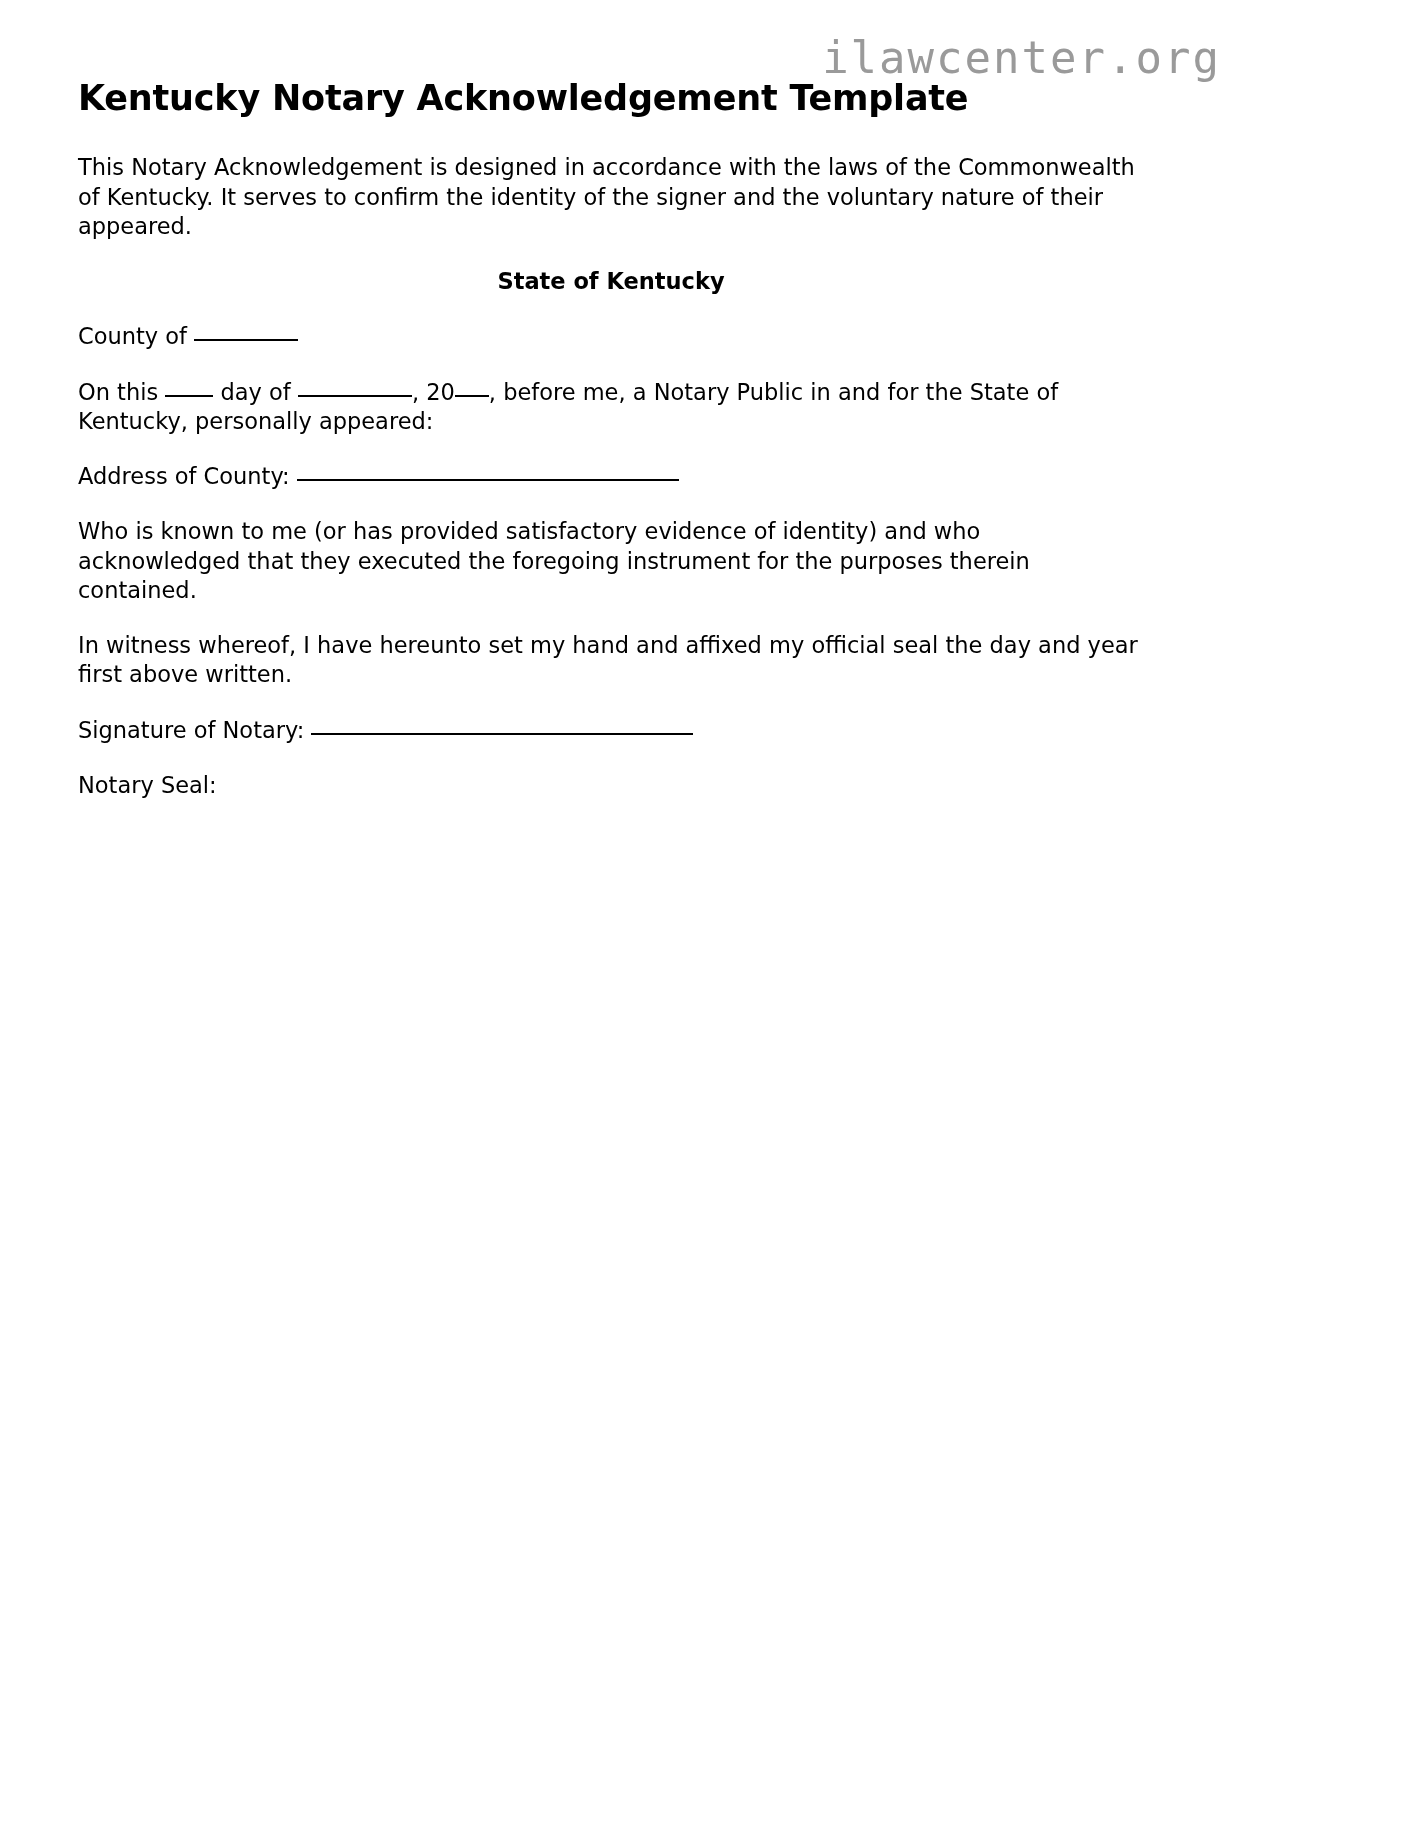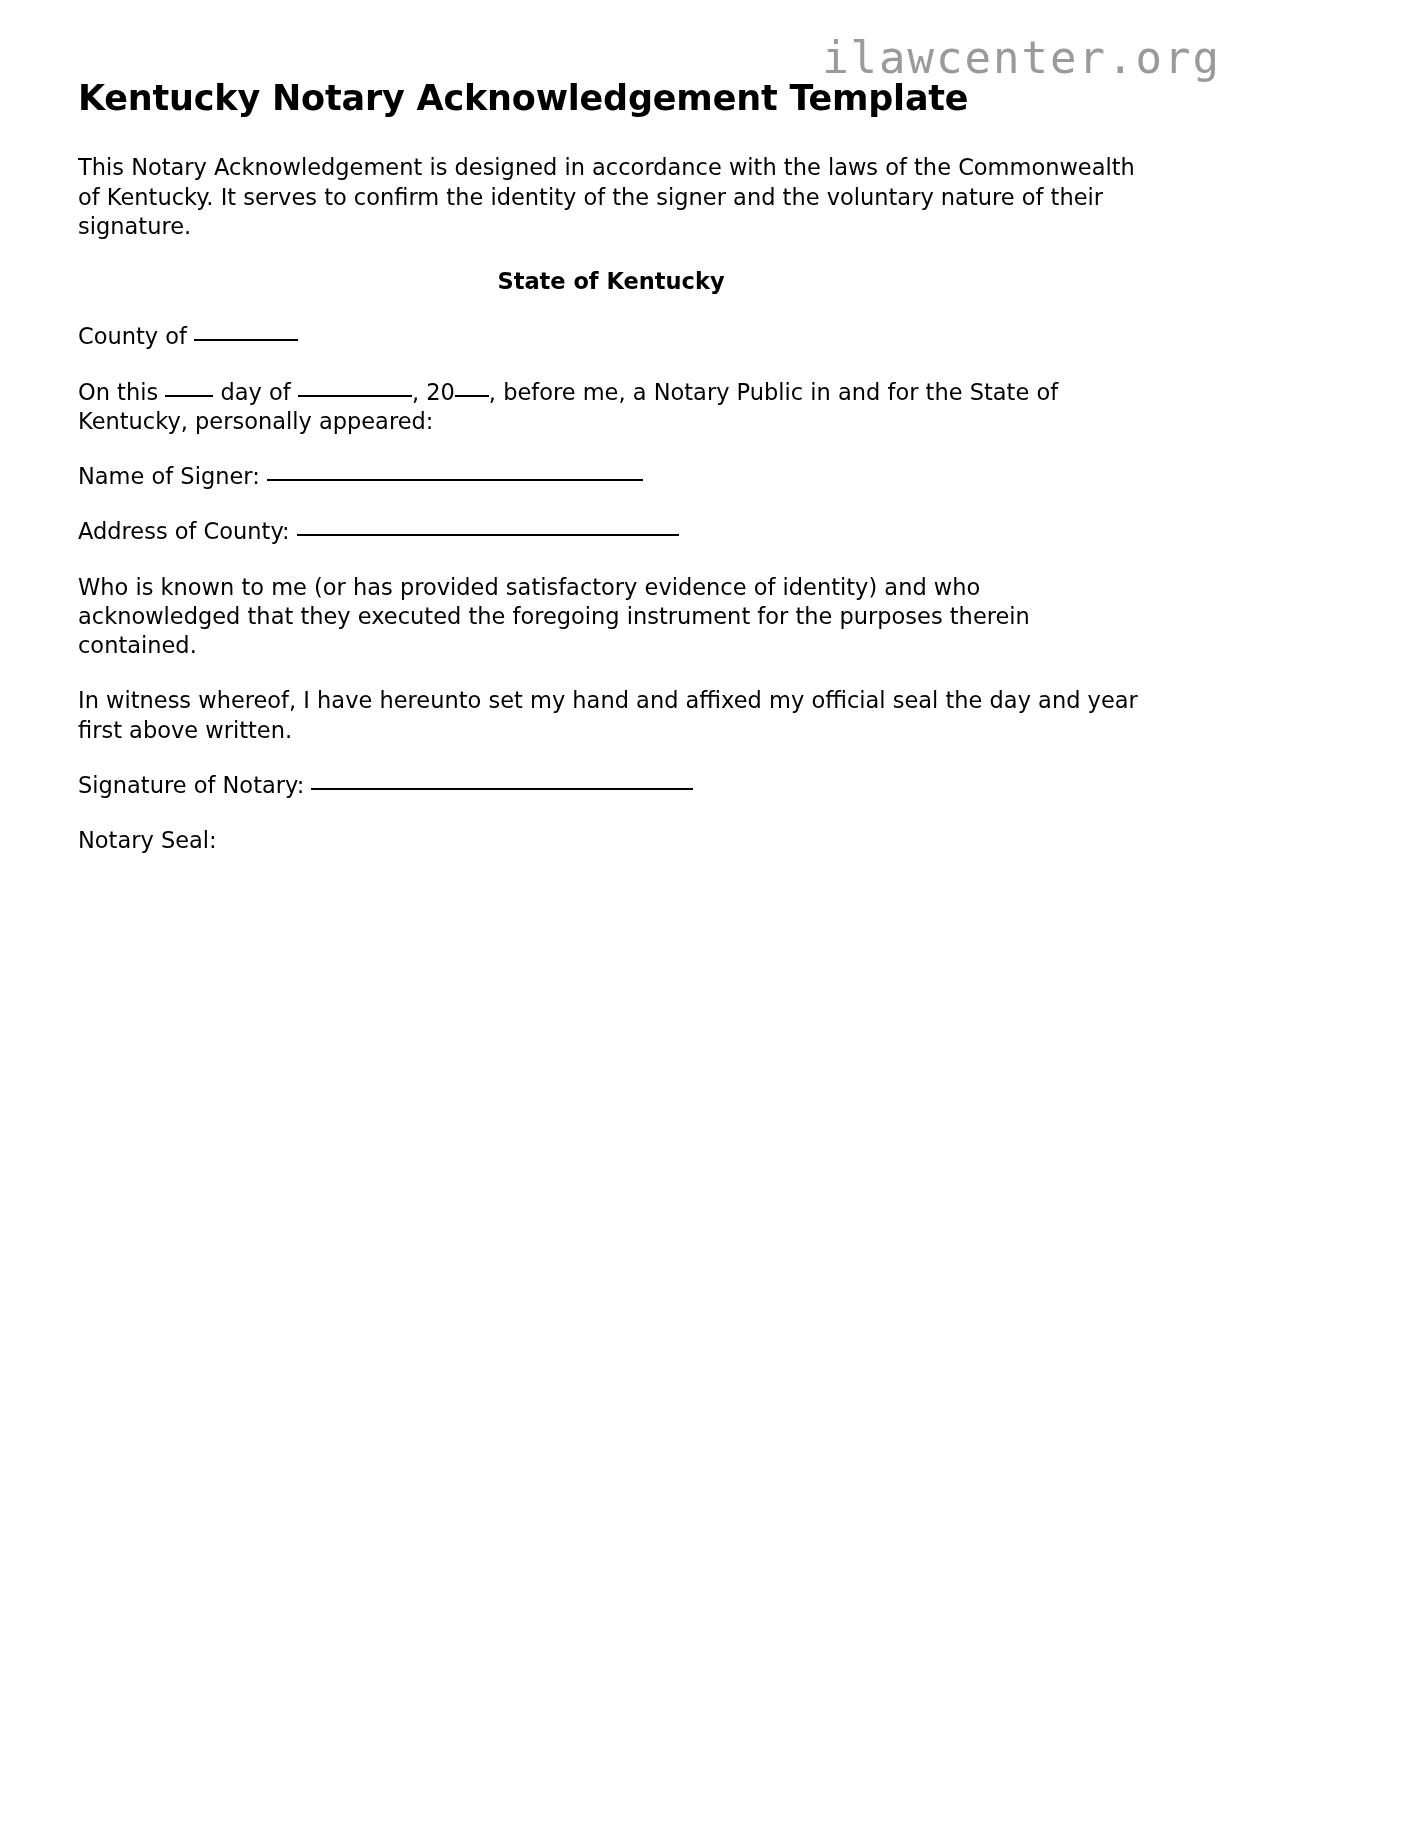--- a/index.html
+++ b/index.html
@@ -97,40 +97,36 @@
 <body>
 
 <div class="page">
 
   <div class="watermark">ilawcenter.org</div>
 
   <div class="doc">
 
     <h1 class="doc-title">Kentucky Notary Acknowledgement Template</h1>
 
-    <p class="para">This Notary Acknowledgement is designed in accordance with the laws of the Commonwealth of Kentucky. It serves to confirm the identity of the signer and the voluntary nature of their signature.</p>
+    <p class="para">This Notary Acknowledgement is designed in accordance with the laws of the Commonwealth of Kentucky. It serves to confirm the identity of the signer and the voluntary nature of their appeared.</p>
 
     <div class="bold-head">State of Kentucky</div>
 
     <p class="para">
       <span>County of</span>
       <span class="fill fill-m"></span>
     </p>
 
     <p class="para">
       <span>On this</span>
       <span class="fill fill-xs"></span>
       <span>day of</span>
       <span class="fill fill-md"></span><span>, 20</span><span class="fill fill-s"></span><span>, before me, a Notary Public in and for the State of Kentucky, personally appeared:</span>
     </p>
 
-    <p class="para">
-      <span>Name of Signer:</span>
-      <span class="fill fill-lg"></span>
-    </p>
 
     <p class="para">
       <span>Address of County:</span>
       <span class="fill fill-xl"></span>
     </p>
 
     <p class="para">Who is known to me (or has provided satisfactory evidence of identity) and who acknowledged that they executed the foregoing instrument for the purposes therein contained.</p>
 
     <p class="para">In witness whereof, I have hereunto set my hand and affixed my official seal the day and year first above written.</p>
 

